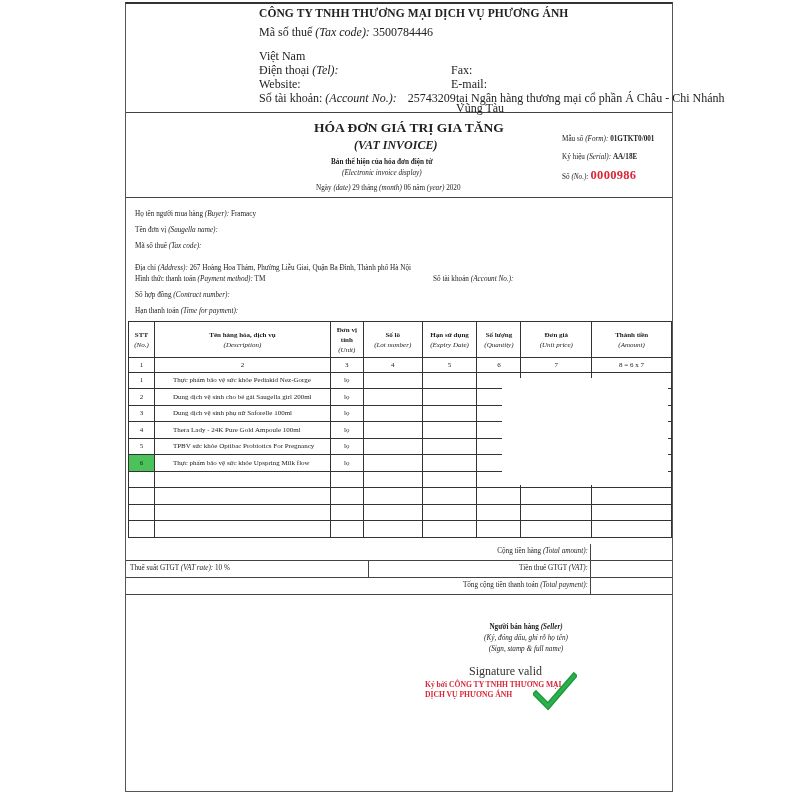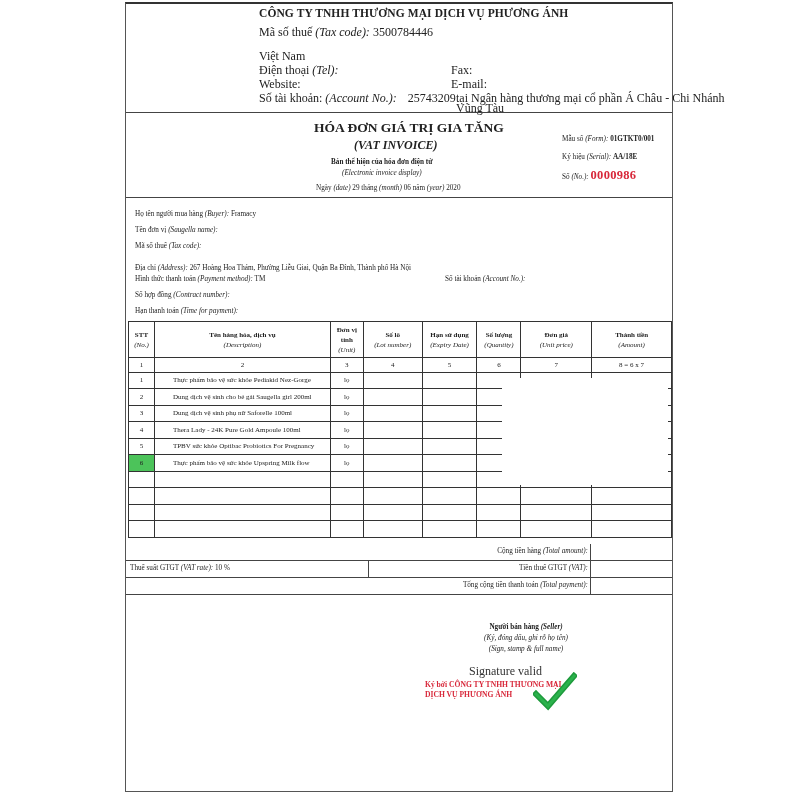--- a/index.html
+++ b/index.html
@@ -123,21 +123,21 @@
   <div class="abs f7" style="left:9px; top:260px;text-align:right;">
     <span>Địa chỉ</span>
     <i>(Address):</i>
     <span>267 Hoàng Hoa Thám, Phường Liễu Giai, Quận Ba Đình, Thành phố Hà Nội</span>
   </div>
   <div class="abs f7" style="left:9px; top:271px;">
     <span>Hình thức thanh toán</span>
     <i>(Payment method):</i>
     <span>TM</span>
   </div>
-  <div class="abs f7" style="left:319px; top:271px;">
+  <div class="abs f7" style="left:307px; top:271px;">
     <span>Số tài khoản</span>
     <i>(Account No.):</i>
   </div>
   <div class="abs f7" style="left:9px; top:287px;">
     <span>Số hợp đồng</span>
     <i>(Contract number):</i>
   </div>
   <div class="abs f7" style="left:9px; top:303px;">
     <span>Hạn thanh toán</span>
     <i>(Time for payment):</i>

